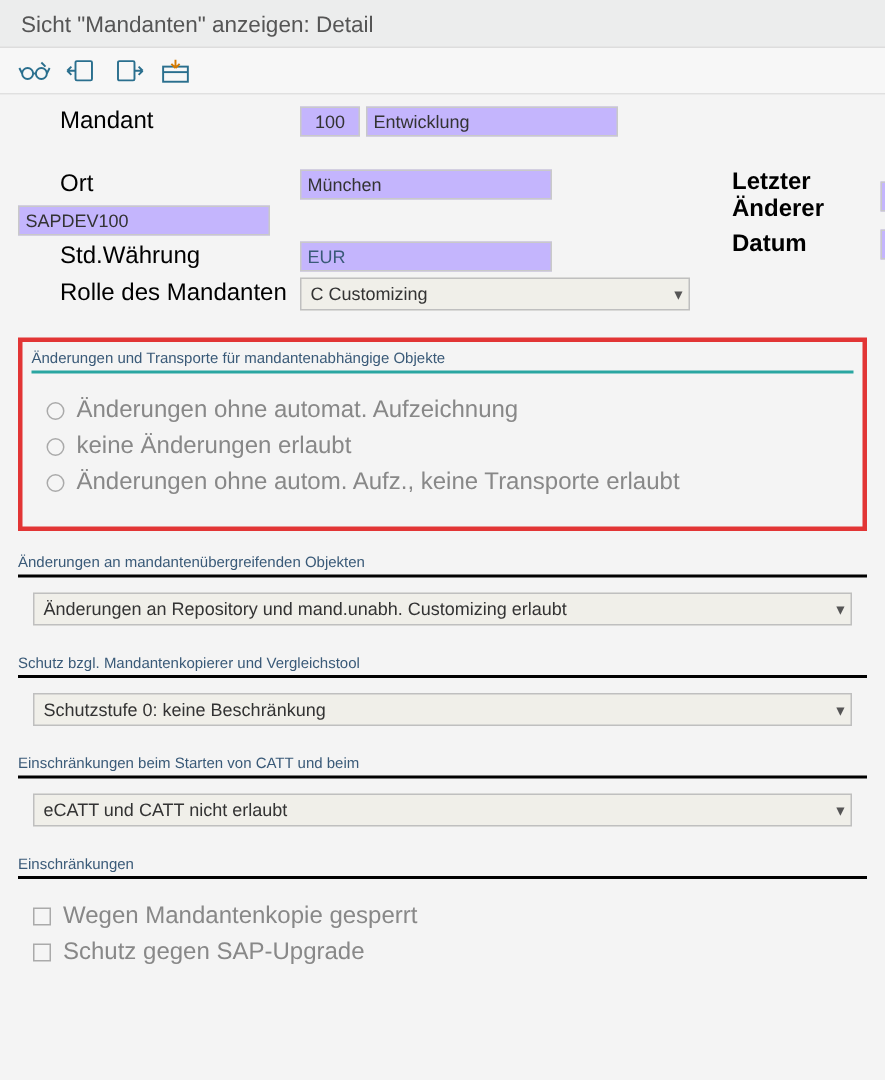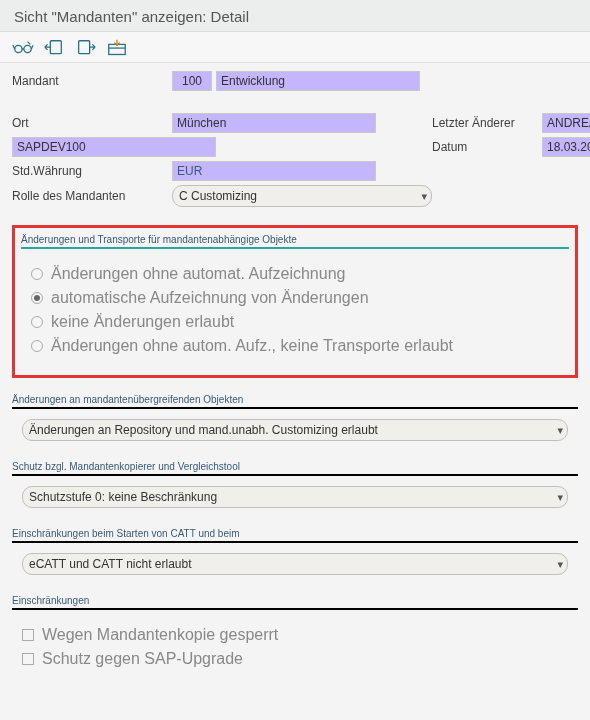--- a/index.html
+++ b/index.html
@@ -28,41 +28,41 @@
   .toolbar .icon {
     display: inline-block;
     width: 22px; height: 20px;
     margin-right: 6px;
     vertical-align: middle;
     color: #2a6f8e;
     cursor: pointer;
   }
   .content { padding: 8px 12px 12px 12px; }
   .row { display: flex; align-items: center; margin-bottom: 4px; }
-  .lbl { width: 160px; color: #404040; font-size: 12px; }
+  .lbl { width: 160px; color: #000000; font-size: 16px; margin-left: 28px; }
   .twocol { display: flex; gap: 0; }
   .colL { flex: 1; }
   .colR { width: 210px; }
   .input {
     background: #fefefe;
     border: 1px solid #c9c9c9;
     padding: 2px 4px;
     height: 20px;
     font-size: 12px;
     color: #333;
   }
   .ro { background: #c4b5fd; }
   .small { width: 40px; text-align: center; }
-  .med { width: 204px; }
-  .colR .lbl { width: 110px; }
+  .med { width: 168px; }
+  .colR .lbl { width: 110px; font-weight: bold; }
   .colR .input { width: 92px; }
   .select-wrap {
     background: #f0efe9;
     border: 1px solid #bfbfbf;
-    border-radius: 10px;
+    border-radius: 0;
     height: 22px;
     display: flex; align-items: center;
     padding: 0 4px 0 6px;
     position: relative;
     cursor: pointer;
   }
   .select-wrap .seltext { flex: 1; font-size: 12px; color: #333; }
   .select-wrap .chev { color: #555; font-size: 11px; }
   .group {
     margin-top: 16px;
@@ -192,24 +192,20 @@
   </div>
 
   <div class="group highlight">
     <div class="group-title">Änderungen und Transporte für mandantenabhängige Objekte</div>
     <div class="group-body">
       <div class="opt">
         <span class="radio"></span>
         <span>Änderungen ohne automat. Aufzeichnung</span>
       </div>
       <div class="opt">
-        <span class="radio sel"></span>
-        <span>automatische Aufzeichnung von Änderungen</span>
-      </div>
-      <div class="opt">
         <span class="radio"></span>
         <span>keine Änderungen erlaubt</span>
       </div>
       <div class="opt">
         <span class="radio"></span>
         <span>Änderungen ohne autom. Aufz., keine Transporte erlaubt</span>
       </div>
     </div>
   </div>
 

